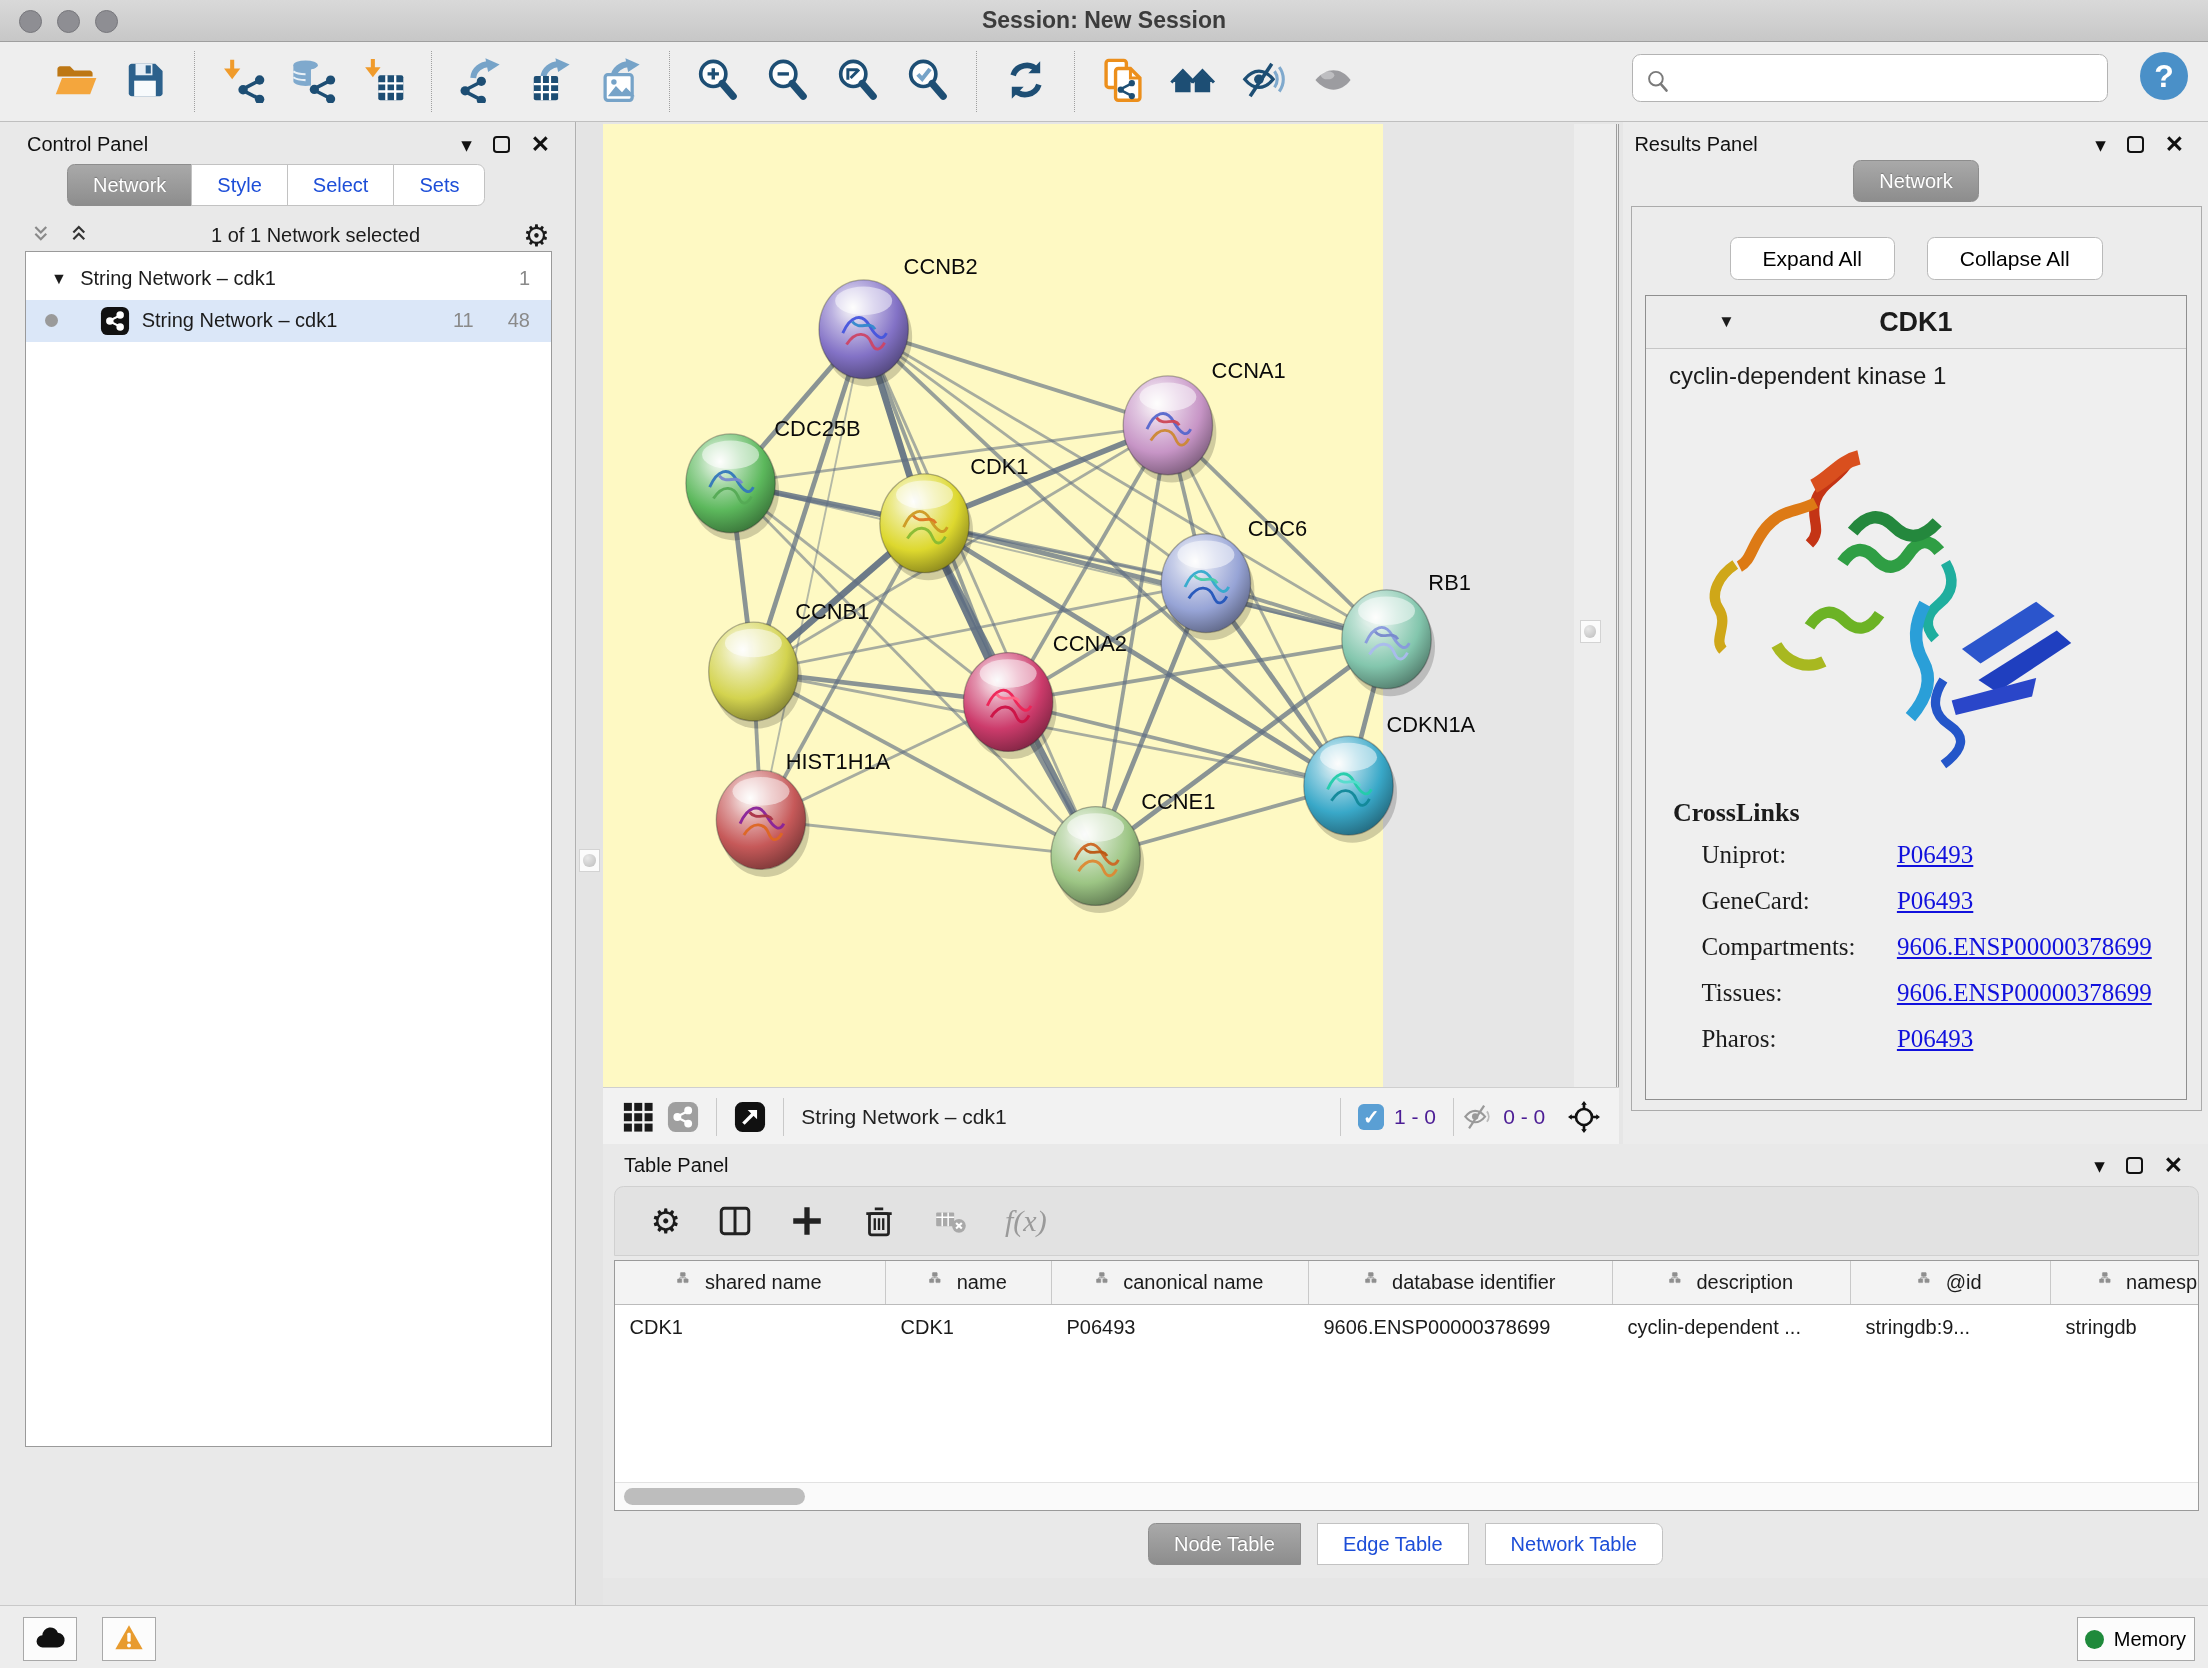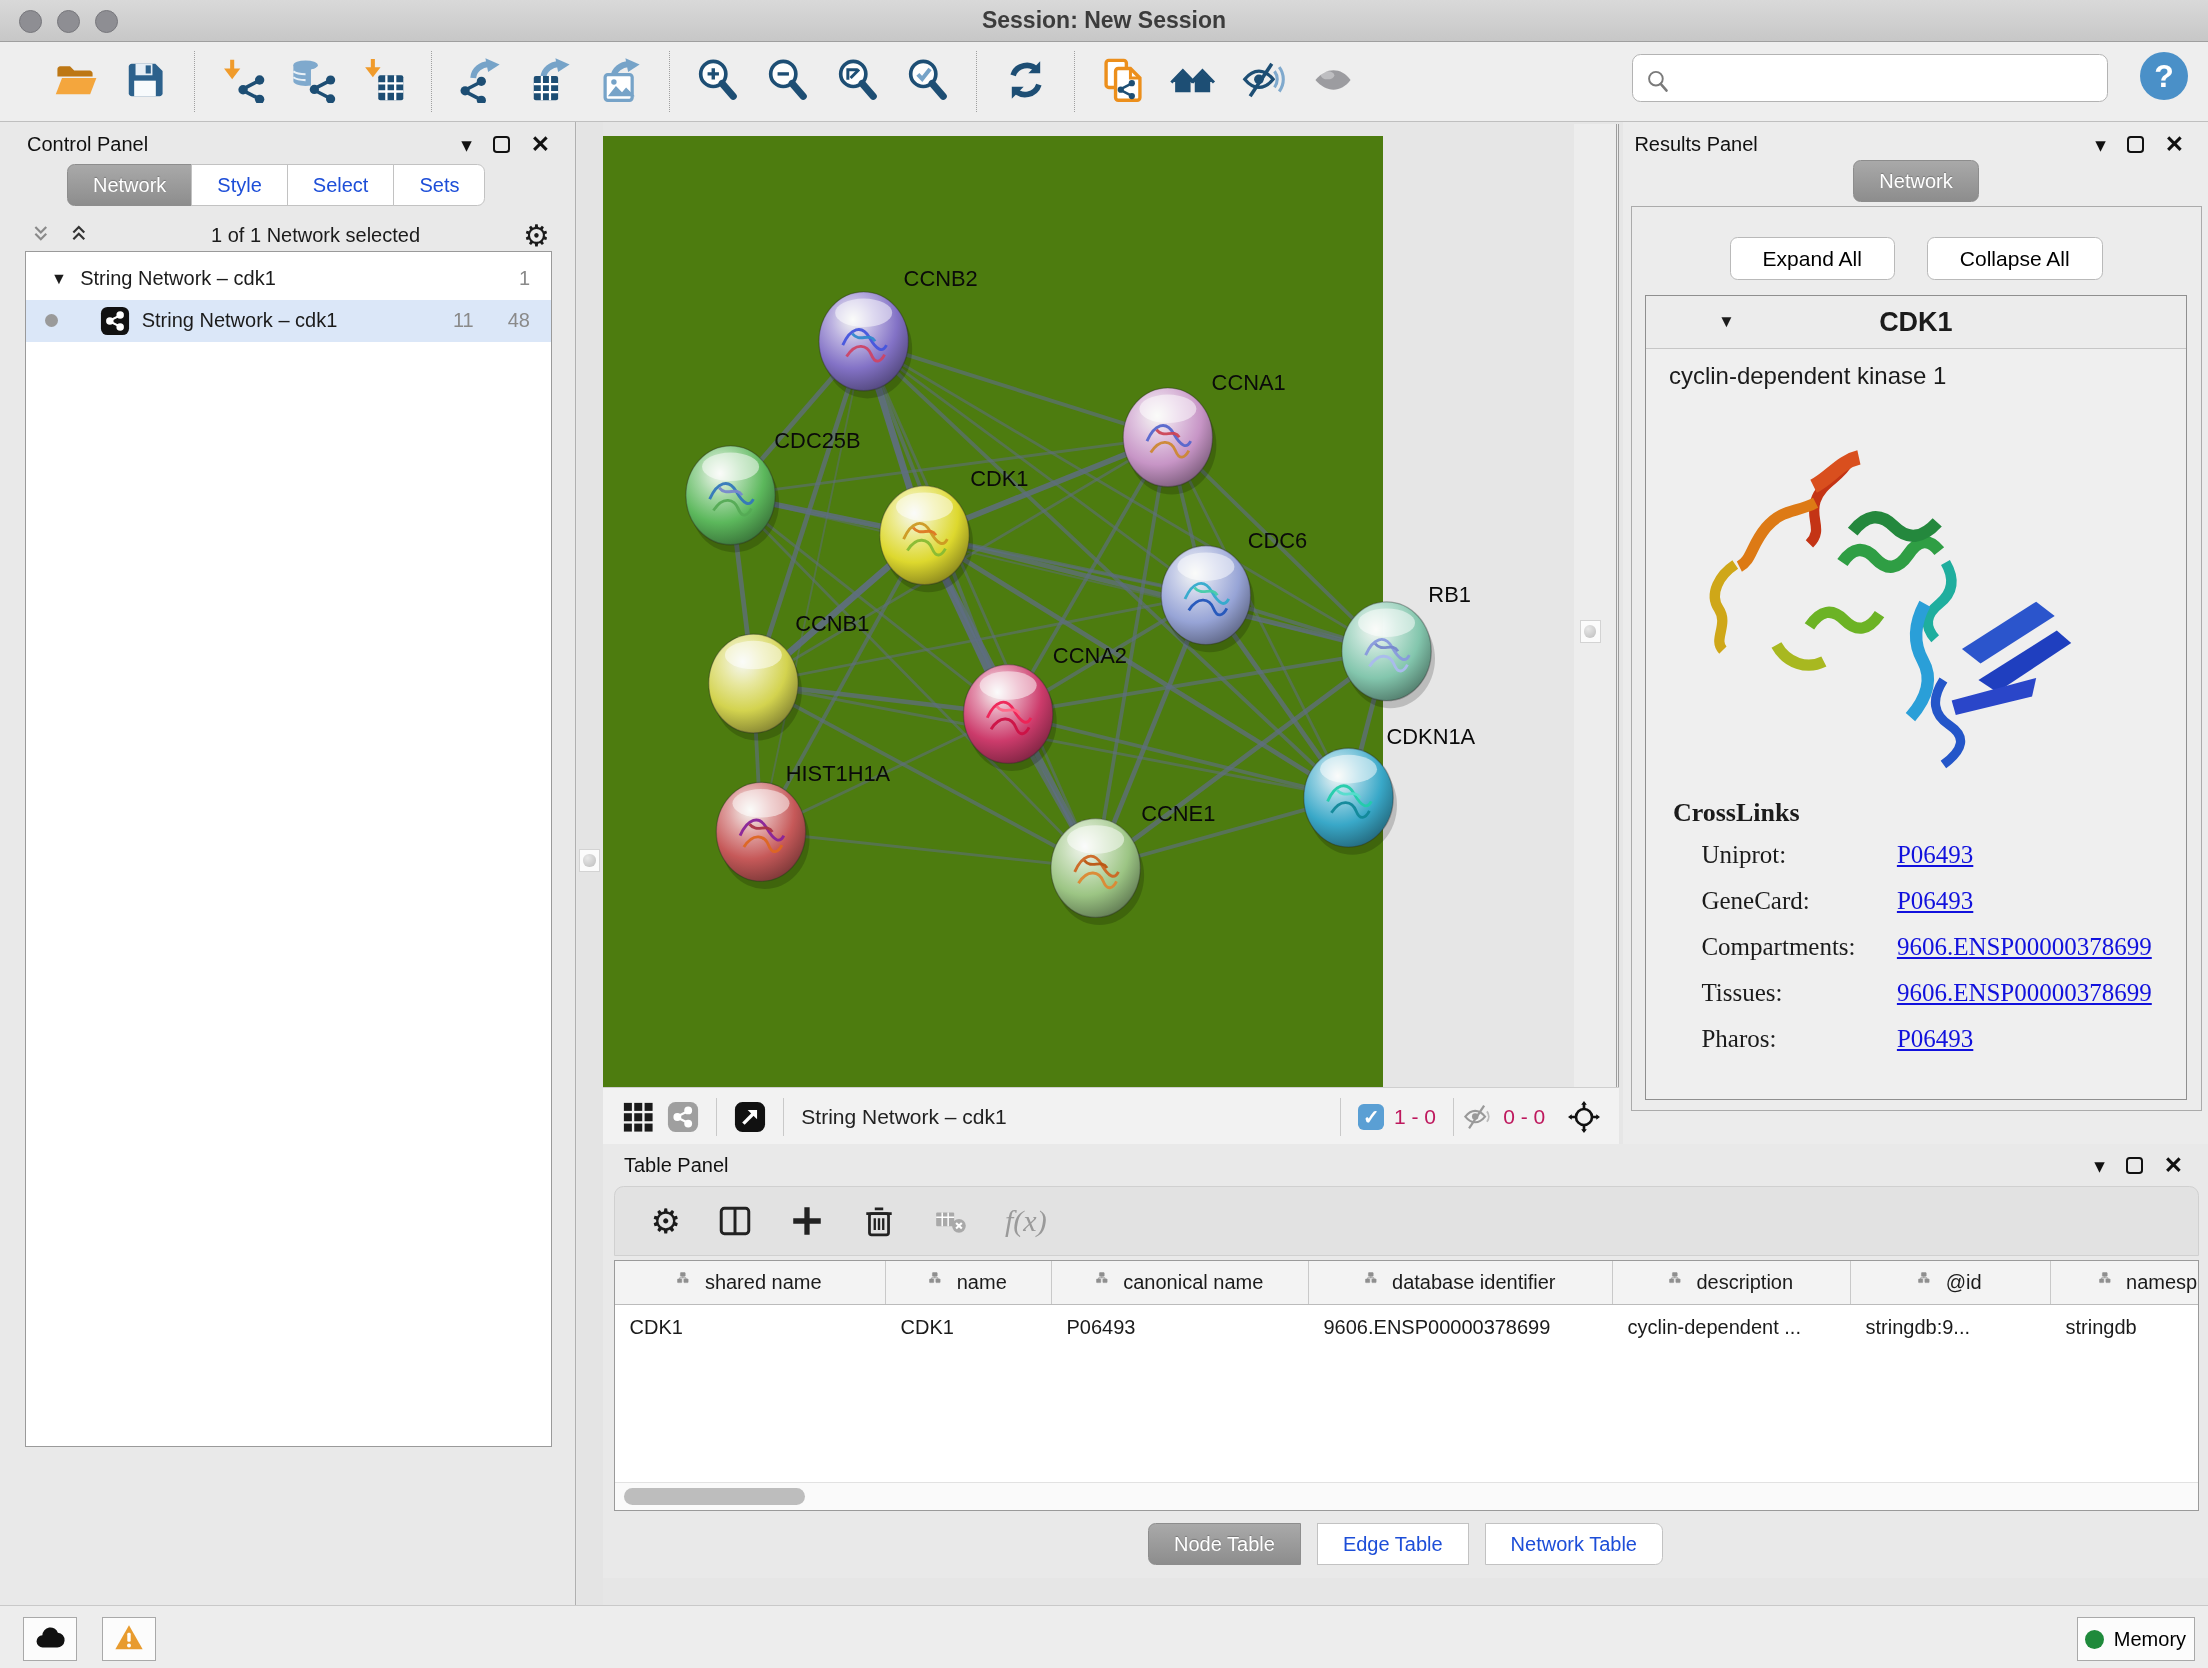--- a/index.html
+++ b/index.html
@@ -77,30 +77,30 @@
     background:#e4e4e4; }
   .handle-v { position:absolute; width:21px; height:23px; background:#fbfbfb;
     border:1px solid #d3d3d3; display:flex; align-items:center; justify-content:center; cursor:col-resize; }
   .handle-v i, .handle-h i { width:12.4px; height:12.4px; border-radius:50%;
     background:radial-gradient(circle at 35% 30%, #e7e7e7, #bdbdbd); display:block; }
   .handle-h { position:absolute; width:36px; height:17px; background:#fbfbfb;
     border:1px solid #d3d3d3; border-radius:8.6px; display:flex; align-items:center;
     justify-content:center; cursor:row-resize; }
 
   
-  #net-canvas { position:absolute; left:603px; top:136px; width:780px; height:963px;
-    background:#4d7c0f; }
+  #net-canvas { position:absolute; left:603px; top:124px; width:780px; height:963px;
+    background:#fef9c3; }
   #net-right-strip { position:absolute; left:1574px; top:124px; width:45px; height:963px;
     background:#ededed; border-right:3.8px double #9d9d9d; }
   #net-toolbar { position:absolute; left:603px; top:1087px; width:1016px; height:59px;
     background:#f2f2f2; border-top:1px solid #cfcfcf; display:flex; align-items:center; }
   #net-toolbar svg { display:block; }
   .ntsep { width:1px; height:38px; background:#c9c9c9; margin:0 17px; }
   #net-title { font-size:21px; color:#222; flex:1; }
-  .counter { font-size:21px; color:#be185d; margin:0 9.5px; }
+  .counter { font-size:21px; color:#4c1d95; margin:0 9.5px; }
   #net-check { width:26px; height:26px; border-radius:5.7px; background:#5a9fd4;
     color:#fff; font-size:20px; font-weight:bold; text-align:center; line-height:26px; }
   #bottom-strip { position:absolute; left:603px; top:1146px; width:1016px; height:26px;
     background:#e6e6e6; }
 
   
   #results-panel { position:absolute; left:1623px; top:122px; width:586px; height:1050px;
     background:#ececec; }
   #rp-head { display:flex; justify-content:space-between; align-items:center;
     padding:11.4px 25px 0 11.4px; }

